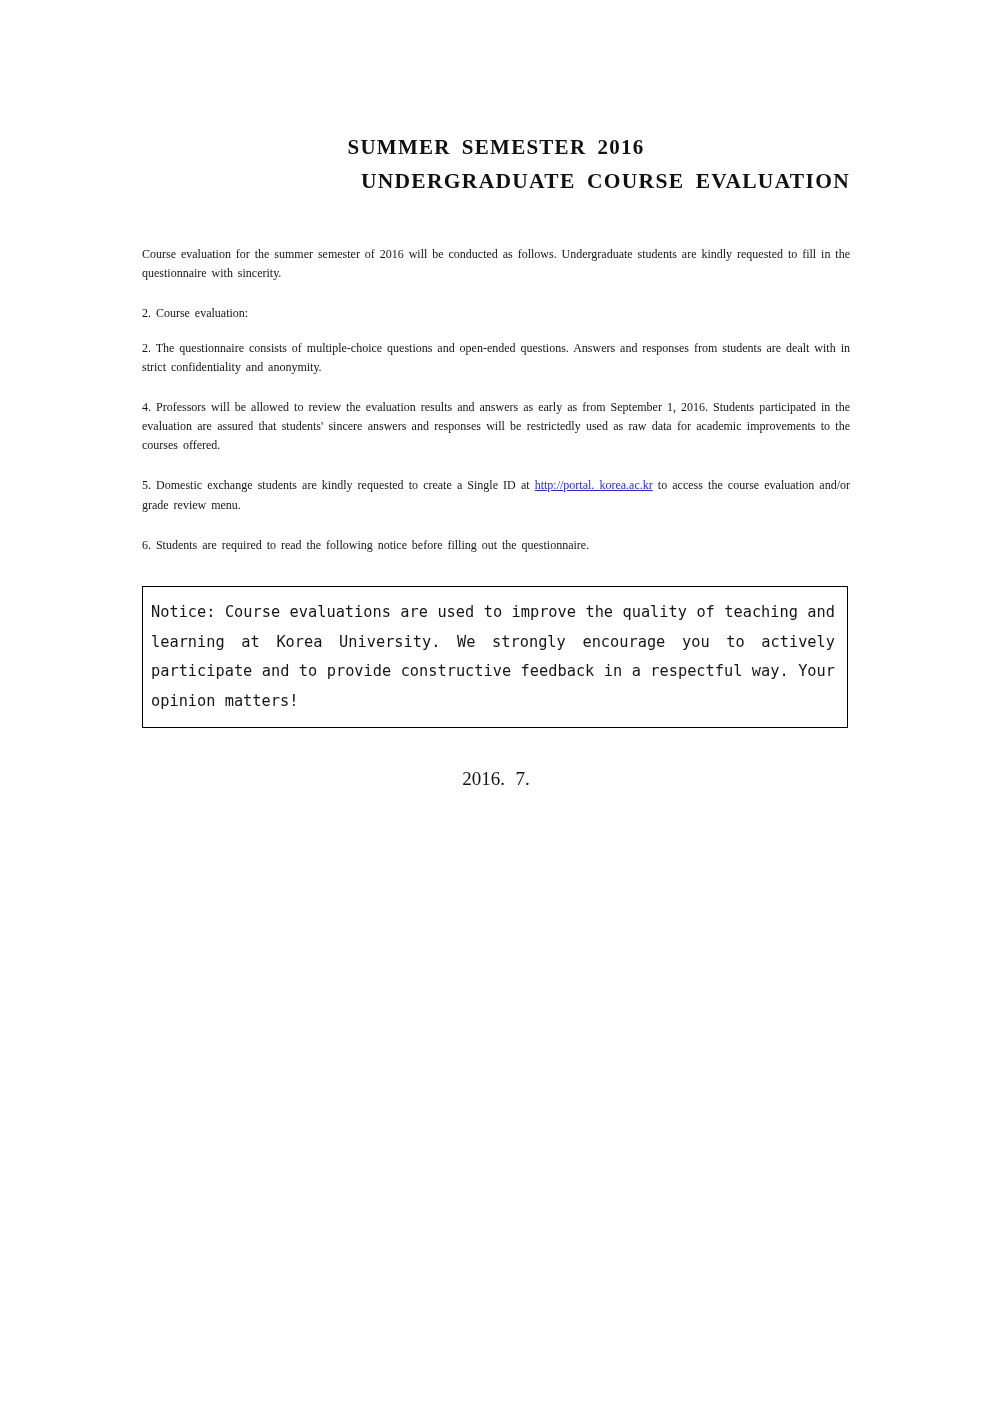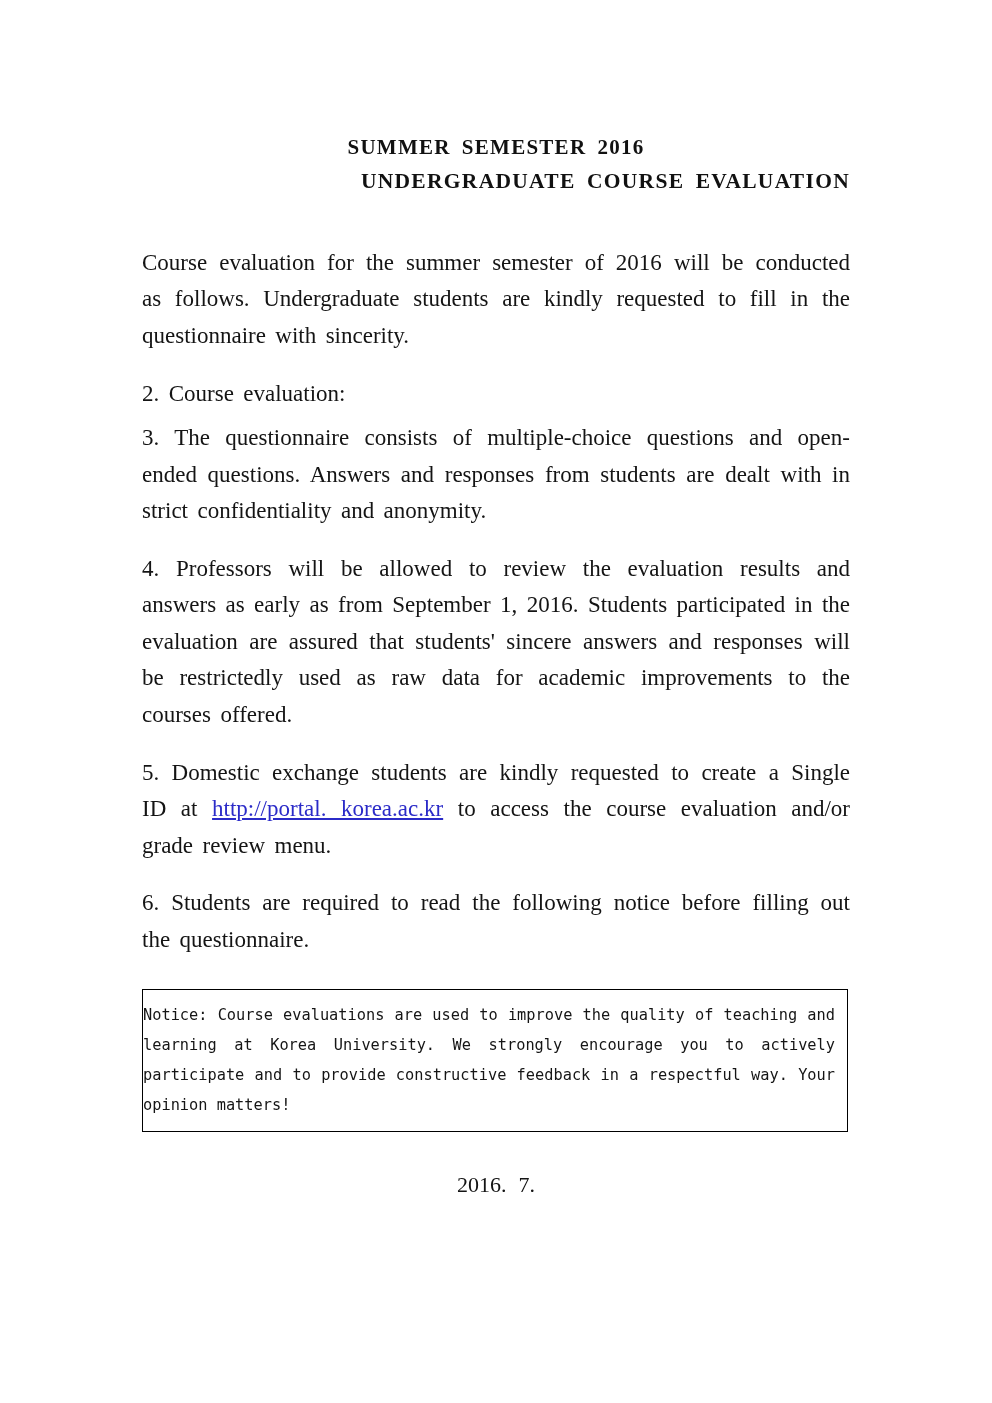--- a/index.html
+++ b/index.html
@@ -34,55 +34,55 @@
     letter-spacing: 0.06em;
     word-spacing: 0.22em;
     line-height: 1.62;
     color: #111111;
   }
   .title-line.second {
     font-size: 21.5px;
     text-align: right;
   }
   p.body-par {
-    font-size: 23px;
+    font-size: 12px;
     line-height: 1.59;
     text-align: justify;
     text-justify: inter-word;
-    margin: 8px 0 21px 0;
+    margin: 16px 0 21px 0;
     word-spacing: 0.16em;
     color: #141414;
   }
   p.tight {
     margin-bottom: 0;
     font-family: Liberation Serif, serif;
   }
   a.doclink {
     color: #2b2bc8;
     text-decoration: underline;
   }
   .notice-box {
     border: 1px solid #000000;
     box-sizing: border-box;
     margin-top: 31px;
-    padding: 11px 12px 10px 0;
+    padding: 11px 12px 10px 8px;
     width: 706px;
   }
   .notice-text {
     font-family: "DejaVu Sans Mono", monospace;
     font-size: 15.3px;
     line-height: 1.95;
     text-align: justify;
     text-justify: inter-word;
     color: #151515;
     margin: 0;
   }
   .date-line {
     text-align: center;
-    font-size: 22px;
+    font-size: 19px;
     margin-top: 40px;
     word-spacing: 0.3em;
     color: #141414;
   }
   .signature-line {
     text-align: center;
     font-size: 22px;
     margin-top: 50px;
     word-spacing: 0.22em;
     color: #141414;
@@ -96,21 +96,21 @@
   <div class="title-block">
     <div class="title-line">SUMMER  SEMESTER  2016</div>
     <div class="title-line second">UNDERGRADUATE  COURSE  EVALUATION</div>
   </div>
 
   <p class="body-par">Course  evaluation  for  the  summer  semester  of  2016  will  be  conducted  as  follows.  Undergraduate  students  are  kindly  requested  to  fill  in  the  questionnaire  with  sincerity.</p>
 
 
   <p class="body-par tight">2.  Course  evaluation:</p>
 
-  <p class="body-par">3.  The  questionnaire  consists  of  multiple-choice  questions  and  open-ended  questions.  Answers  and  responses  from  students  are  dealt  with  in  strict  confidentiality  and  anonymity.</p>
+  <p class="body-par">2.  The  questionnaire  consists  of  multiple-choice  questions  and  open-ended  questions.  Answers  and  responses  from  students  are  dealt  with  in  strict  confidentiality  and  anonymity.</p>
 
   <p class="body-par">4.  Professors  will  be  allowed  to  review  the  evaluation  results  and  answers  as  early  as  from  September  1,  2016.  Students  participated  in  the  evaluation  are  assured  that  students'  sincere  answers  and  responses  will  be  restrictedly  used  as  raw  data  for  academic  improvements  to  the  courses  offered.</p>
 
   <p class="body-par"><span>5.  Domestic  exchange  students  are  kindly  requested  to  create  a  Single  ID  at  </span><a class="doclink" href="#">http://portal. korea.ac.kr</a><span>  to  access  the  course  evaluation  and/or  grade  review  menu.</span></p>
 
   <p class="body-par">6.  Students  are  required  to  read  the  following  notice  before  filling  out  the  questionnaire.</p>
 
   <div class="notice-box">
     <p class="notice-text">Notice: Course evaluations are used to improve the quality of teaching and learning at Korea University. We strongly encourage you to actively participate and to provide constructive feedback in a respectful way. Your opinion matters!</p>
   </div>

